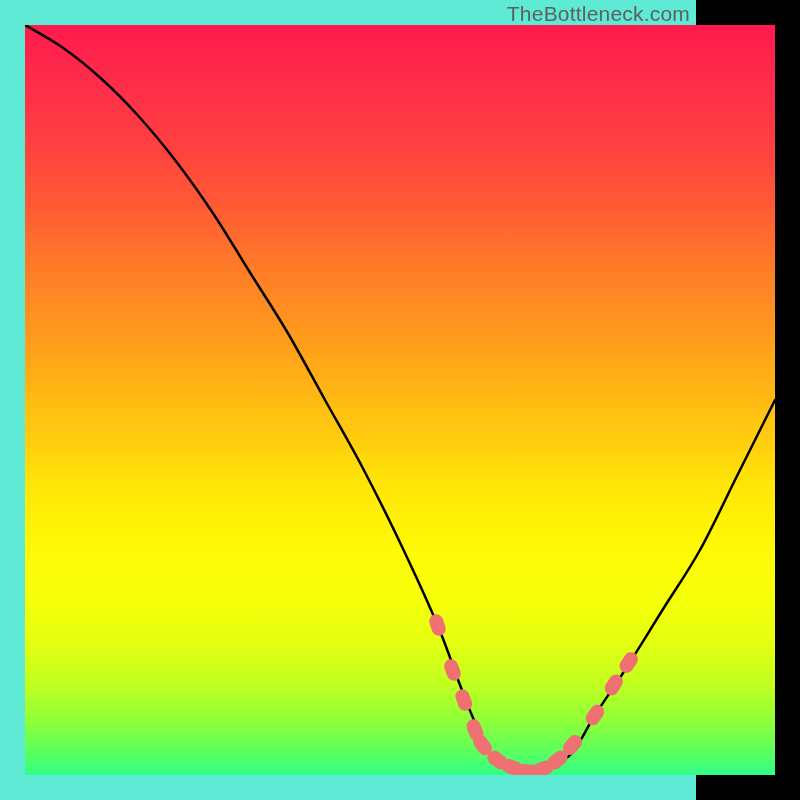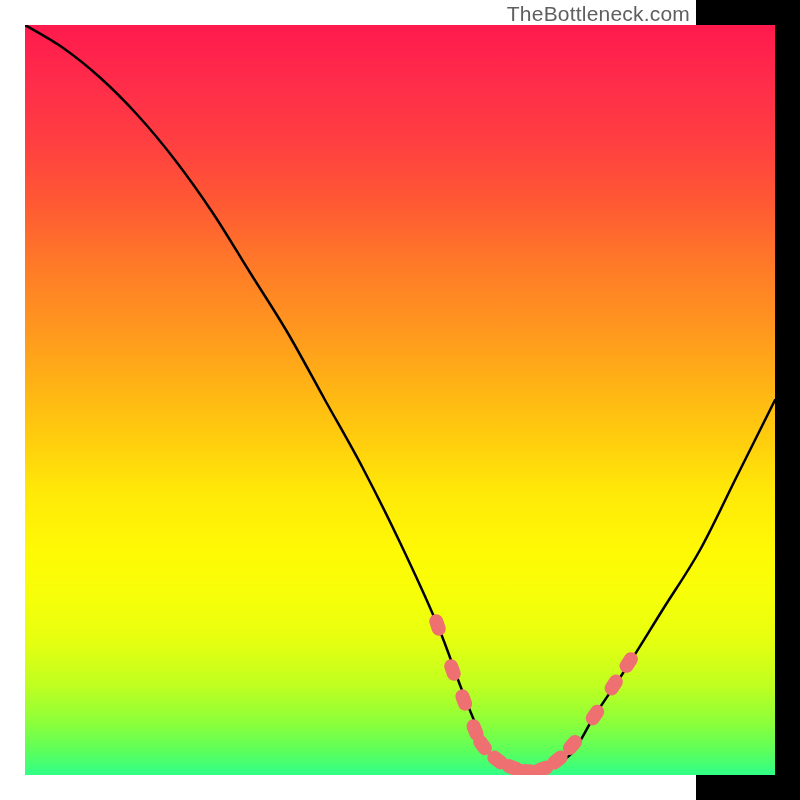--- a/index.html
+++ b/index.html
@@ -10,21 +10,21 @@
     background: #000;
     overflow: hidden;
     font-family: Arial, Helvetica, sans-serif;
   }
   .frame {
     position: absolute;
     left: 0;
     top: 0;
     width: 696px;
     height: 800px;
-    background: #ffffff;
+    background: #5eead4;
   }
   .plot {
     position: absolute;
     left: 25px;
     top: 25px;
     width: 750px;
     height: 750px;
   }
   .gradient {
     position: absolute;

